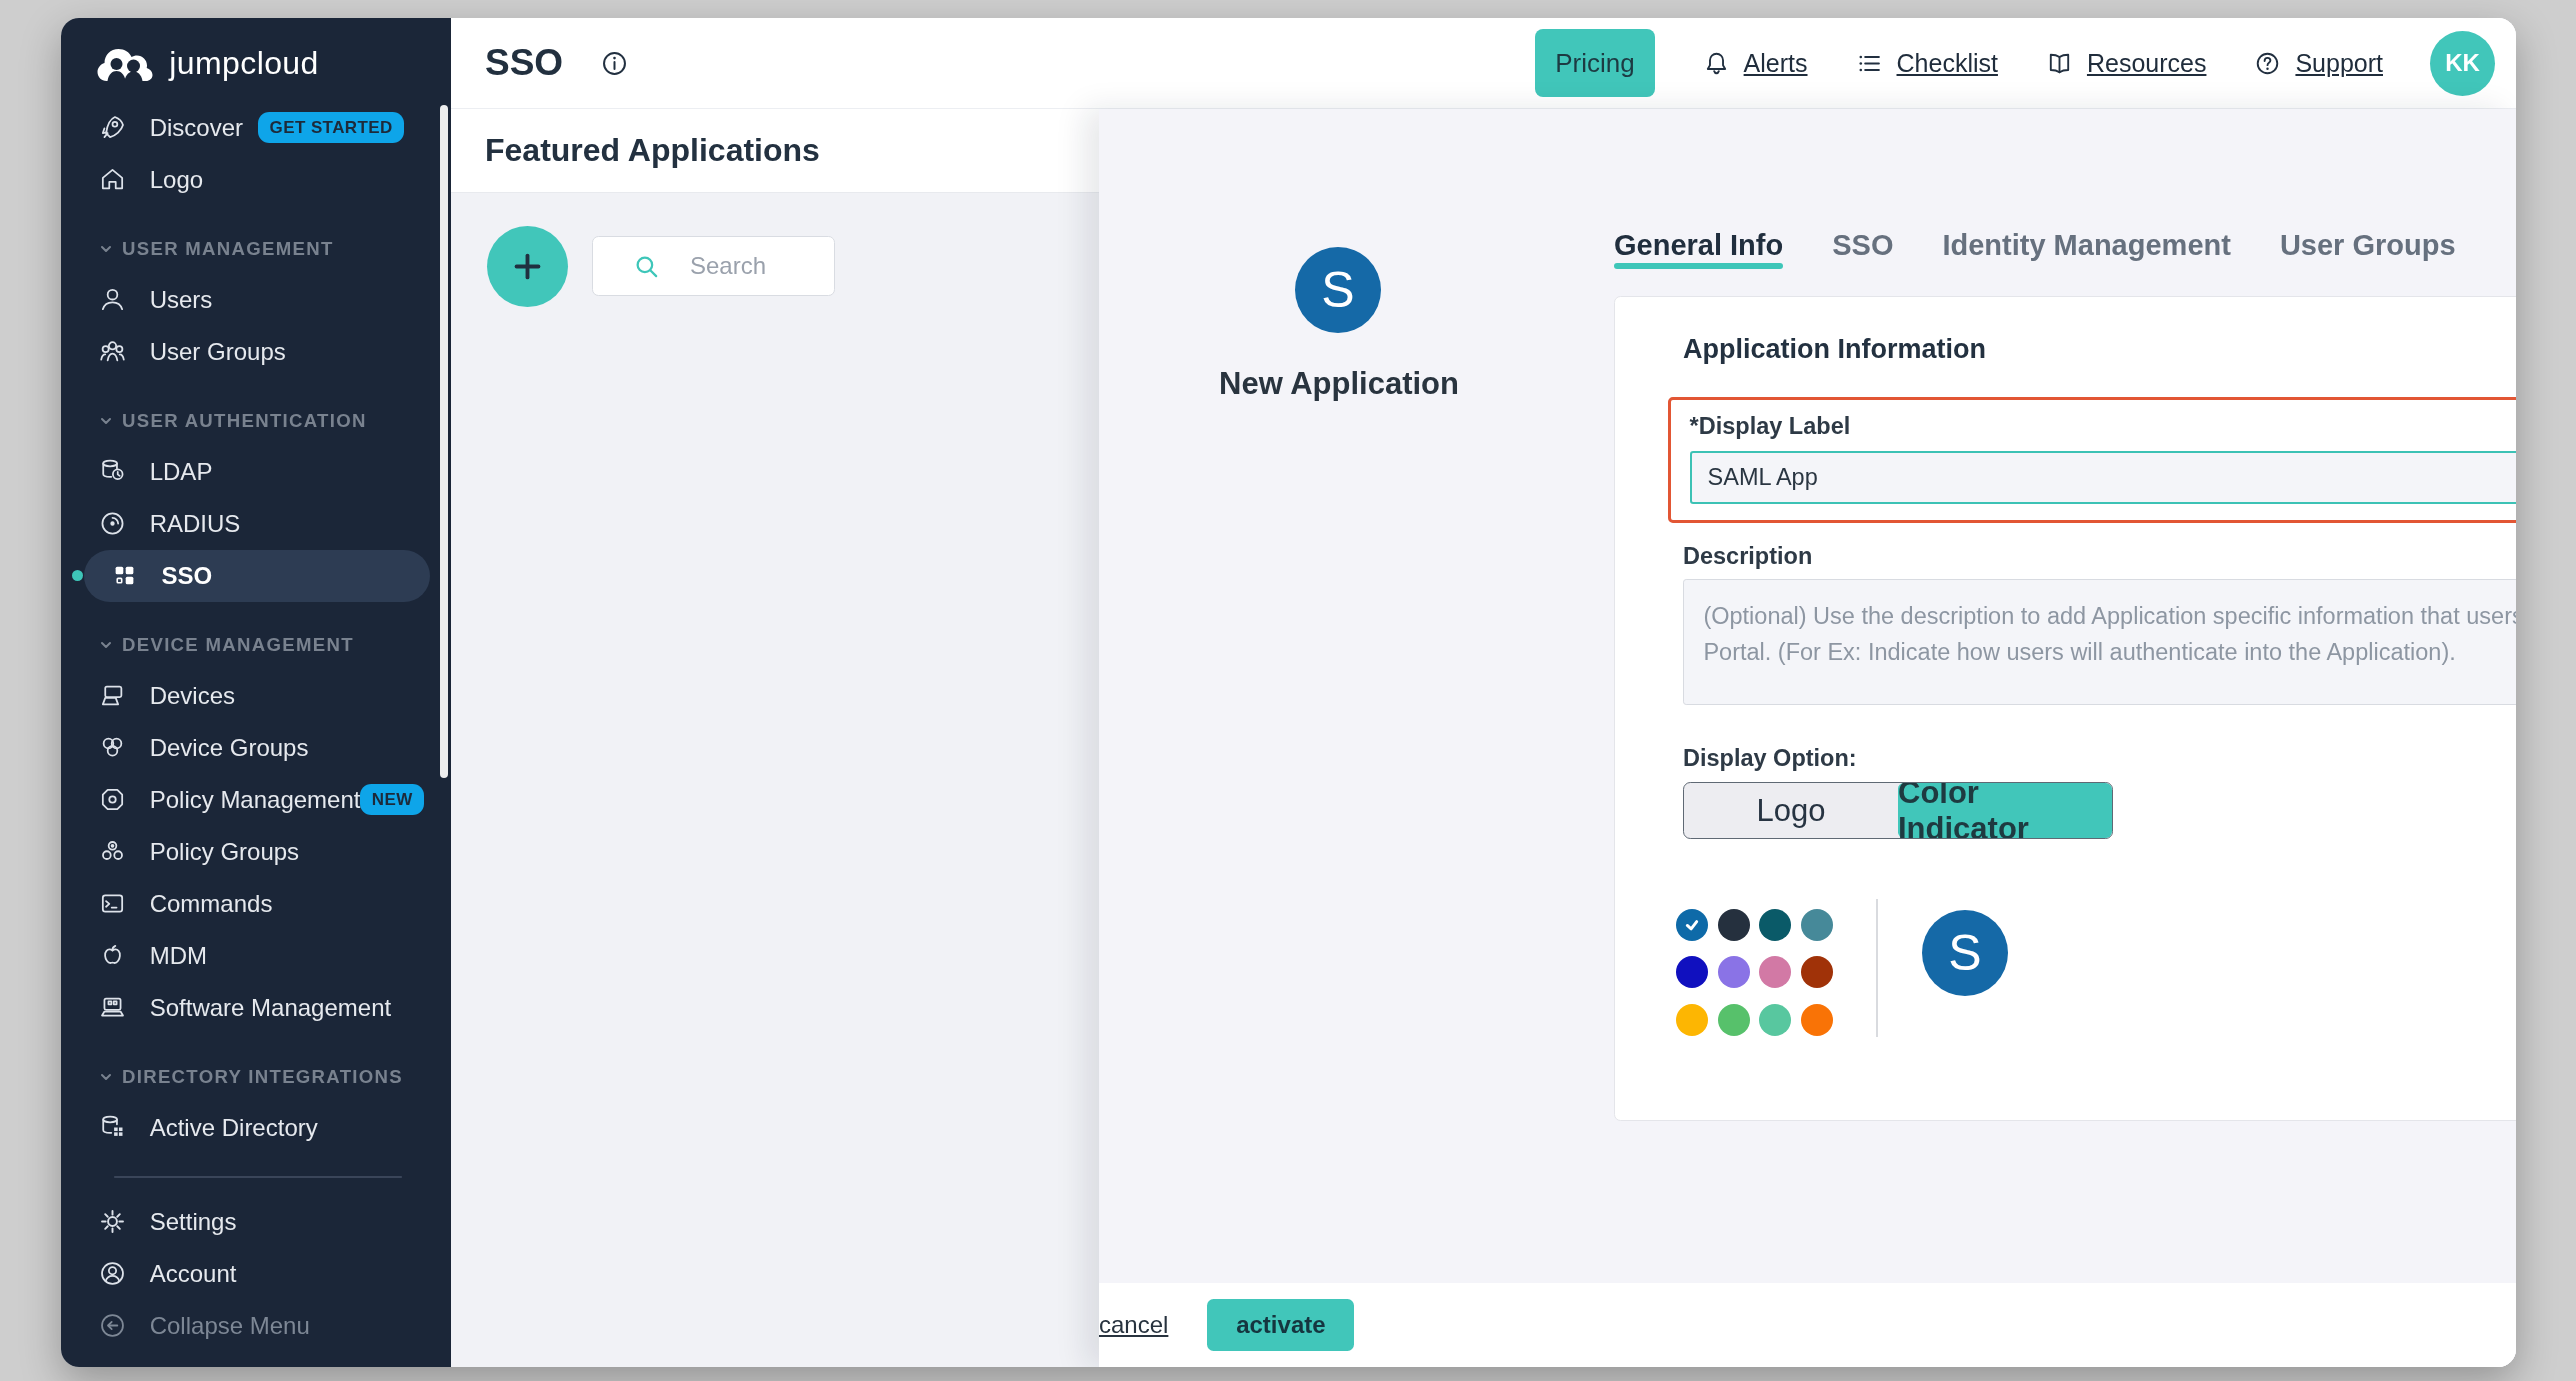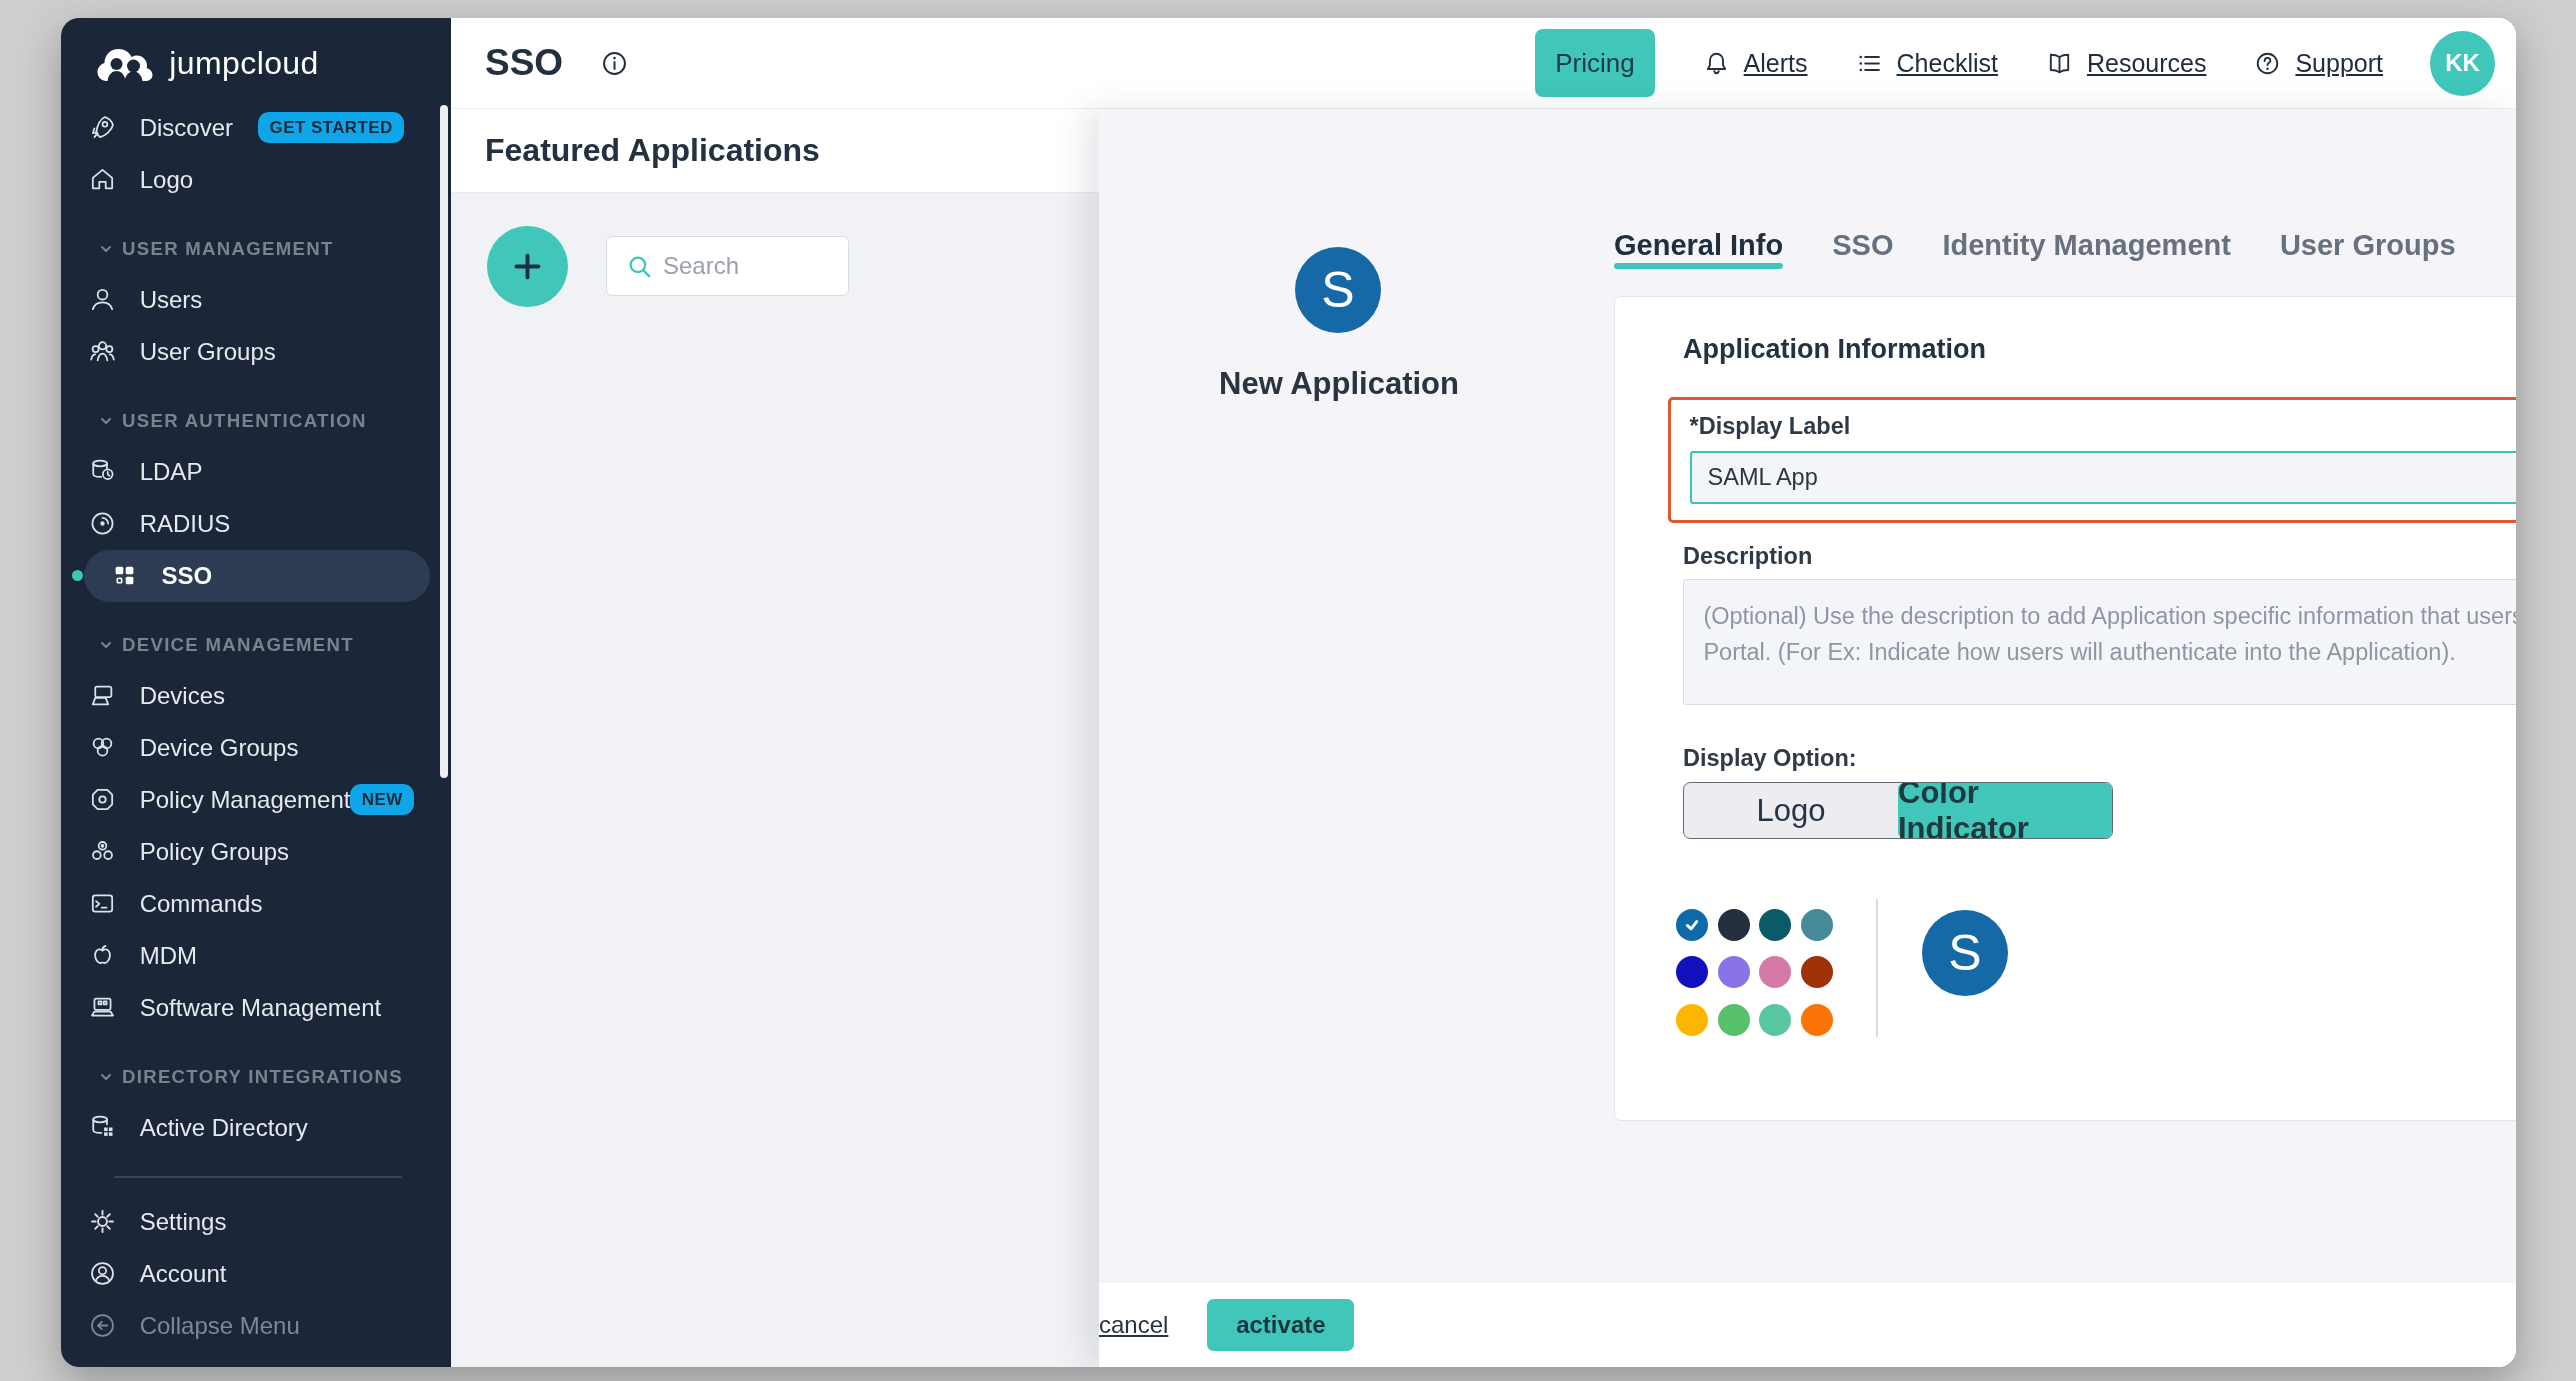--- a/index.html
+++ b/index.html
@@ -5,21 +5,21 @@
   html,body{margin:0;padding:0;width:2576px;height:1382px;background:#cecece;
     font-family:"Liberation Sans", sans-serif;-webkit-font-smoothing:antialiased;}
   *{box-sizing:border-box;}
   .window{position:absolute;left:61px;top:18px;width:2455px;height:1349px;background:#ffffff;
     border-radius:18px;overflow:hidden;box-shadow:0 14.6px 40px rgba(0,0,0,.28);}
   
   .sidebar{position:absolute;left:0;top:0;width:390px;height:100%;background:#1b2638;padding-top:22.7px;color:#e6e9ee;}
   .logo-row{display:flex;align-items:center;height:45px;padding-left:32px;gap:11.3px;}
   .logo-text{color:#fff;font-size:32px;font-weight:normal;letter-spacing:0.4px;}
   .side-menu{margin-top:16px;}
-  .side-item{position:relative;display:flex;align-items:center;height:52px;padding:0 47px 0 27px;cursor:pointer;}
+  .side-item{position:relative;display:flex;align-items:center;height:52px;padding:0 47px 0 37px;cursor:pointer;}
   .side-item .lbl{font-size:24px;color:#e6e9ee;margin-left:22.7px;white-space:nowrap;}
   .side-item.muted .lbl{color:#7d8795;}
   .side-item.active{background:#2d3c53;border-radius:29px;margin:0 21px 0 22.7px;padding:0 26px;}
   .side-item.active .lbl{color:#ffffff;font-weight:bold;}
   .active-dot{position:absolute;left:-12px;top:50%;width:11.3px;height:11.3px;margin-top:-5.7px;border-radius:50%;background:#3ec6b9;}
   .side-section{display:flex;align-items:center;height:50px;margin-top:18px;padding-left:29px;gap:8px;
     color:#79828f;font-size:18.6px;font-weight:bold;letter-spacing:1.3px;margin-left:8px;}
   .badge{margin-left:auto;background:#0ea5e9;color:#1d2a3a;font-size:17px;font-weight:bold;
     padding:5.7px 11.3px;border-radius:11.3px;letter-spacing:0.4px;white-space:nowrap;}
   .side-divider{height:1.6px;background:#3a4559;margin:22.7px 49px 18px 53px;border-radius:0.8px;}
@@ -35,22 +35,22 @@
   .pricing-btn{height:68px;padding:0 20px;border:none;border-radius:8px;font-size:26px;color:#1d3a42;
     font-family:inherit;cursor:pointer;display:flex;align-items:center;}
   .tb-item{display:flex;align-items:center;gap:13px;font-size:25px;color:#202d3c;cursor:pointer;text-decoration:underline;}
   .tb-avatar{width:65px;height:65px;border-radius:50%;display:flex;align-items:center;justify-content:center;
     color:#fff;font-size:24px;font-weight:bold;cursor:pointer;}
   .page-head{position:absolute;left:0;top:91px;right:0;height:84px;background:#fff;border-bottom:1.6px solid #e8eaee;
     display:flex;align-items:center;padding-left:34px;}
   .page-head .ph-title{font-size:32px;font-weight:bold;color:#233140;white-space:nowrap;}
   .toolbar{position:absolute;left:0;top:175px;right:0;height:146px;display:flex;align-items:center;padding-left:36px;}
   .fab{width:81px;height:81px;border-radius:50%;border:none;display:flex;align-items:center;justify-content:center;cursor:pointer;}
-  .searchbox{margin-left:38px;width:243px;height:60px;background:#fff;border:1.6px solid #d9dce2;border-radius:6.5px;
-    display:flex;align-items:center;padding-left:18px;gap:7px;}
+  .searchbox{margin-left:24px;width:243px;height:60px;background:#fff;border:1.6px solid #d9dce2;border-radius:6.5px;
+    display:flex;align-items:center;padding-left:18px;gap:27px;justify-content:flex-end;}
   .searchbox input{border:none;outline:none;background:transparent;font-size:24px;color:#3a4450;width:146px;font-family:inherit;}
   .searchbox input::placeholder{color:#9aa1ac;}
   
   .dialog{position:absolute;left:648px;top:91px;right:0;bottom:0;background:#f4f4f9;z-index:10;
     box-shadow:-14.6px 0 29px rgba(20,30,50,.10);}
   .dlg-avatar{position:absolute;left:196px;top:138px;width:86px;height:86px;border-radius:50%;
     display:flex;align-items:center;justify-content:center;color:#fff;font-size:50px;font-weight:400;}
   .dlg-title{position:absolute;left:78px;top:257px;width:324px;text-align:center;font-size:31px;font-weight:bold;color:#29343f;}
   .tabs{position:absolute;left:515px;top:118px;display:flex;gap:49px;}
   .tab{position:relative;height:36px;line-height:36px;font-size:29px;font-weight:bold;color:#66707e;cursor:pointer;white-space:nowrap;}

